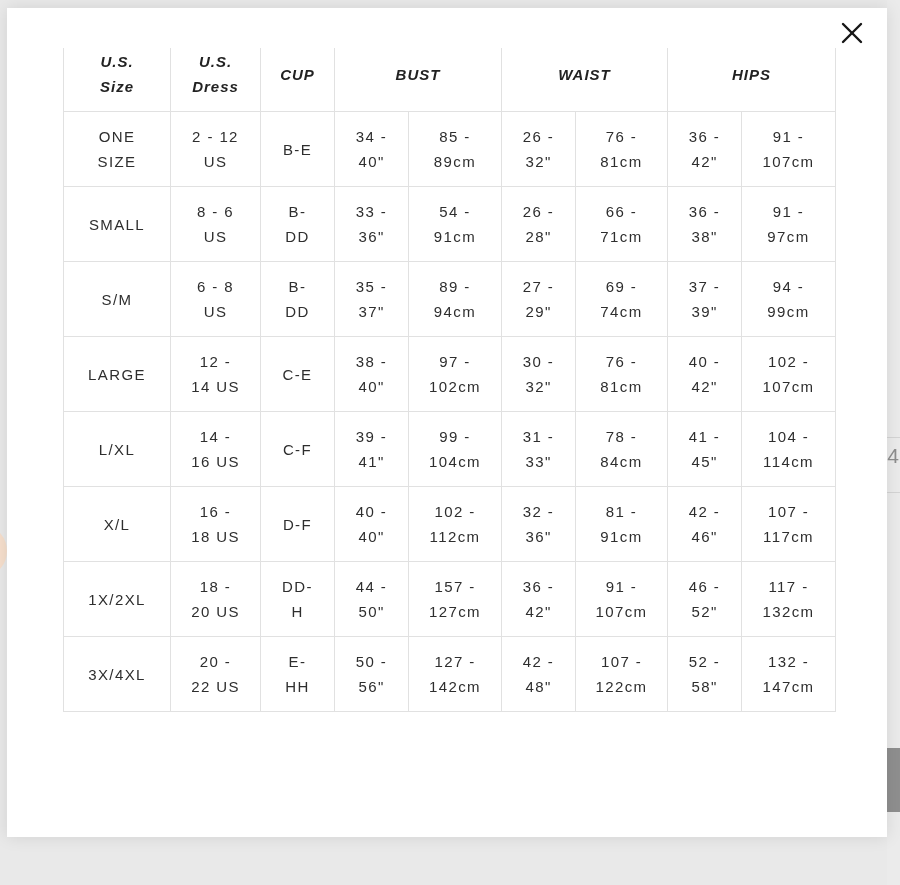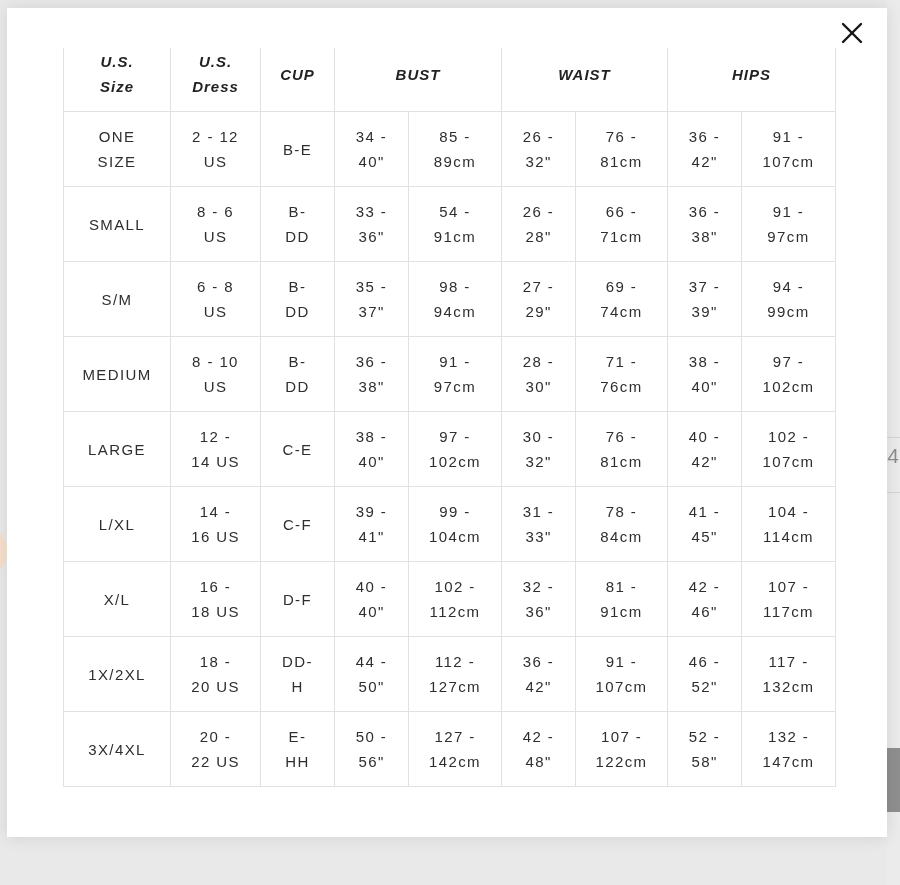--- a/index.html
+++ b/index.html
@@ -144,49 +144,30 @@
 97cm</td>
           </tr>
           <tr>
             <td>S/M</td>
             <td>6 - 8
 US</td>
             <td>B-
 DD</td>
             <td>35 -
 37"</td>
-            <td>98 -
+            <td>89 -
 94cm</td>
             <td>27 -
 29"</td>
             <td>69 -
 74cm</td>
             <td>37 -
 39"</td>
             <td>94 -
 99cm</td>
-          </tr>
-          <tr>
-            <td>MEDIUM</td>
-            <td>8 - 10
-US</td>
-            <td>B-
-DD</td>
-            <td>36 -
-38"</td>
-            <td>91 -
-97cm</td>
-            <td>28 -
-30"</td>
-            <td>71 -
-76cm</td>
-            <td>38 -
-40"</td>
-            <td>97 -
-102cm</td>
           </tr>
           <tr>
             <td>LARGE</td>
             <td>12 -
 14 US</td>
             <td>C-E</td>
             <td>38 -
 40"</td>
             <td>97 -
 102cm</td>
@@ -236,21 +217,21 @@
 117cm</td>
           </tr>
           <tr>
             <td>1X/2XL</td>
             <td>18 -
 20 US</td>
             <td>DD-
 H</td>
             <td>44 -
 50"</td>
-            <td>112 -
+            <td>157 -
 127cm</td>
             <td>36 -
 42"</td>
             <td>91 -
 107cm</td>
             <td>46 -
 52"</td>
             <td>117 -
 132cm</td>
           </tr>

